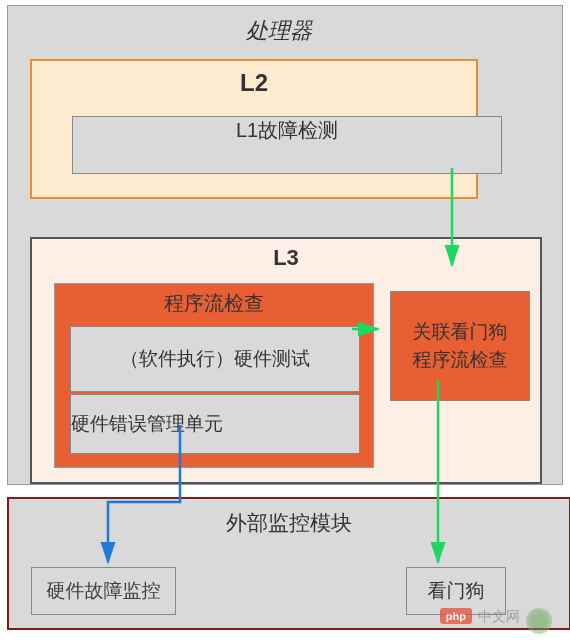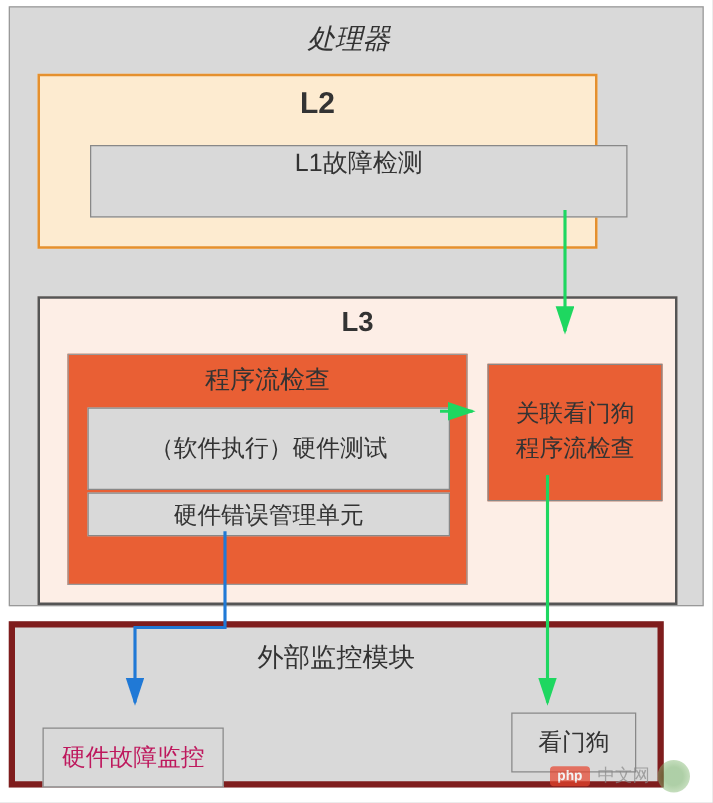--- a/index.html
+++ b/index.html
@@ -100,26 +100,26 @@
       align-items: center;
       justify-content: center;
       font-size: 19px;
       color: #333;
     }
     .hw-error-mgmt {
       position: absolute;
       left: 15px;
       top: 110px;
       width: 290px;
-      height: 35px;
-      background: #d9d9d9;
-      border: 1px solid #888;
-      display: flex;
-      align-items: center;
-      justify-content: center;
+      height: 60px;
+      background: #d9d9d9;
+      border: 1px solid #888;
+      display: flex;
+      align-items: center;
+      justify-content: flex-start;
       font-size: 19px;
       color: #333;
     }
     .flow-check {
       position: absolute;
       left: 358px;
       top: 52px;
       width: 140px;
       height: 110px;
       background: #e95f34;
@@ -129,45 +129,44 @@
       align-items: center;
       justify-content: center;
       font-size: 19px;
       color: #333;
       line-height: 1.5;
     }
     .outer-monitor {
       position: absolute;
       left: 7px;
       top: 497px;
-      width: 524px;
+      width: 564px;
       height: 133px;
       background: #d9d9d9;
-      border: 5px solid #7f1d1d;
+      border: 2px solid #7f1d1d;
     }
     .monitor-title {
       text-align: center;
       font-size: 21px;
       padding: 10px 0 6px 0;
       color: #333;
     }
     .hw-fault-monitor {
       position: absolute;
       left: 22px;
       top: 68px;
       width: 145px;
       height: 48px;
       background: #d9d9d9;
       border: 1px solid #888;
       display: flex;
       align-items: center;
       justify-content: center;
       font-size: 19px;
-      color: #be185d;
-      margin-top: 12px;
+      color: #404040;
     }
     .watchdog {
       position: absolute;
       left: 397px;
       top: 68px;
       width: 100px;
       height: 48px;
       background: #d9d9d9;
       border: 1px solid #888;
       display: flex;
@@ -185,21 +184,21 @@
       pointer-events: none;
     }
     .watermark {
       position: absolute;
       right: 18px;
       bottom: 8px;
       font-size: 14px;
       color: #888;
       opacity: 0.7;
       display: flex;
-      align-items: center;
+      align-items: flex-start;
       gap: 6px;
       padding-left: 36px;
     }
     .watermark .php-logo {
       background: #e8452e;
       color: #fff;
       font-size: 11px;
       padding: 2px 6px;
       border-radius: 3px;
       font-weight: bold;

